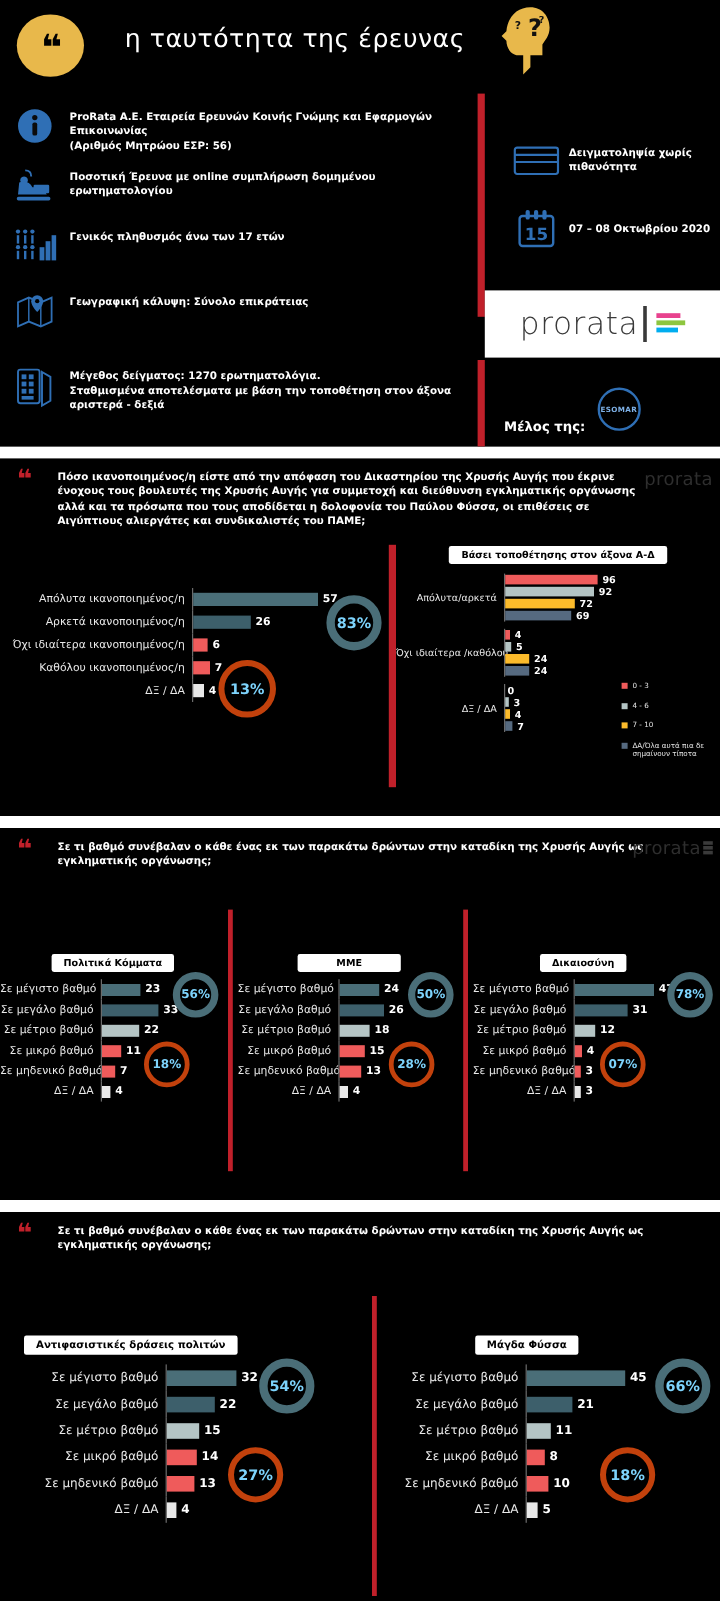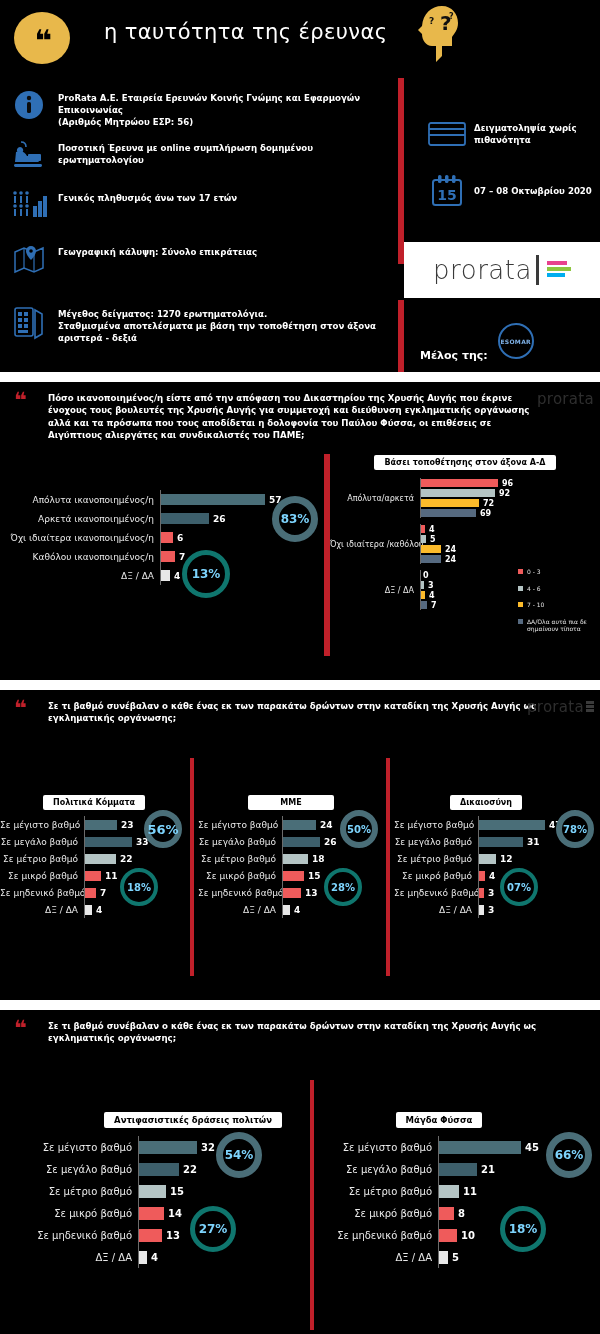--- a/index.html
+++ b/index.html
@@ -77,21 +77,21 @@
   }
   .brow { display: flex; align-items: center; height: 19px; }
   .blbl { text-align: right; font-size: 9px; color: #e9e9e9; padding-right: 6px; white-space: nowrap; }
   .btrack { position: relative; flex: 1; height: 19px; display: flex; align-items: center; border-left: 1px solid #6b6b6b; }
   .bar { height: 11px; }
   .bval { font-size: 9px; font-weight: bold; color: #fff; margin-left: 4px; white-space: nowrap; }
 
   .donut { position: absolute; border-radius: 50%; display: flex; align-items: center; justify-content: center; }
   .donut span { font-size: 12px; font-weight: bold; color: #7dd3fc; }
   .donut.teal { border: 7px solid #4a6e78; }
-  .donut.red  { border: 5px solid #0f766e; }
+  .donut.red  { border: 5px solid #c2410c; }
 
   .lgd { position: absolute; font-size: 6px; color: #e3e3e3; }
   .lgd .li { display: flex; align-items: flex-start; margin-bottom: 9px; }
   .lgd .sw { width: 5px; height: 5px; margin-right: 4px; margin-top: 1px; flex: 0 0 5px; }
   .lgd .lt { line-height: 1.25; white-space: nowrap; }
 </style>
 </head>
 <body>
 
 <div class="page">
@@ -455,21 +455,21 @@
         </div>
       </div>
       <div class="brow" style="height:17px">
         <div class="blbl" style="width:84px">ΔΞ / ΔΑ</div>
         <div class="btrack" style="height:17px">
           <div class="bar" style="width:7px;height:10px;background:#e8e8e8"></div>
           <div class="bval">4</div>
         </div>
       </div>
       <div class="donut teal" style="left:144px;top:20px;width:38px;height:38px;border-width:6px;">
-        <span style="font-size:13px">56%</span>
+        <span style="font-size:10px">56%</span>
       </div>
       <div class="donut red" style="left:120px;top:78px;width:38px;height:38px;border-width:4px;">
         <span style="font-size:10px">18%</span>
       </div>
     </div>
 
     <div class="chart-area" style="position:absolute;left:198px;top:100px;width:186px;">
       <div style="text-align:center;margin-bottom:6px;">
         <span class="cap" style="padding:3px 32px;">ΜΜΕ</span>
       </div>
@@ -582,21 +582,21 @@
 
   <div style="position:relative;height:324px;">
     <div class="q-block">
       <span class="q-quote">❝</span>
       <div class="q-text">Σε τι βαθμό συνέβαλαν ο κάθε ένας εκ των παρακάτω δρώντων στην καταδίκη της Χρυσής Αυγής ως εγκληματικής οργάνωσης;</div>
     </div>
 
     <div class="red-vline" style="left:310px; top:70px; height:250px; width:4px;"></div>
 
     <div class="chart-area" style="position:absolute;left:20px;top:98px;width:290px;">
-      <div style="text-align:right;margin-bottom:8px;padding-right:28px;">
+      <div style="text-align:left;margin-bottom:8px;padding-right:28px;">
         <span class="cap" style="font-size:8.5px">Αντιφασιστικές δράσεις πολιτών</span>
       </div>
       <div class="brow" style="height:22px">
         <div class="blbl" style="width:118px;font-size:10px">Σε μέγιστο βαθμό</div>
         <div class="btrack" style="height:22px">
           <div class="bar" style="width:58px;height:13px;background:#4a6e78"></div>
           <div class="bval" style="font-size:10px">32</div>
         </div>
       </div>
       <div class="brow" style="height:22px">

